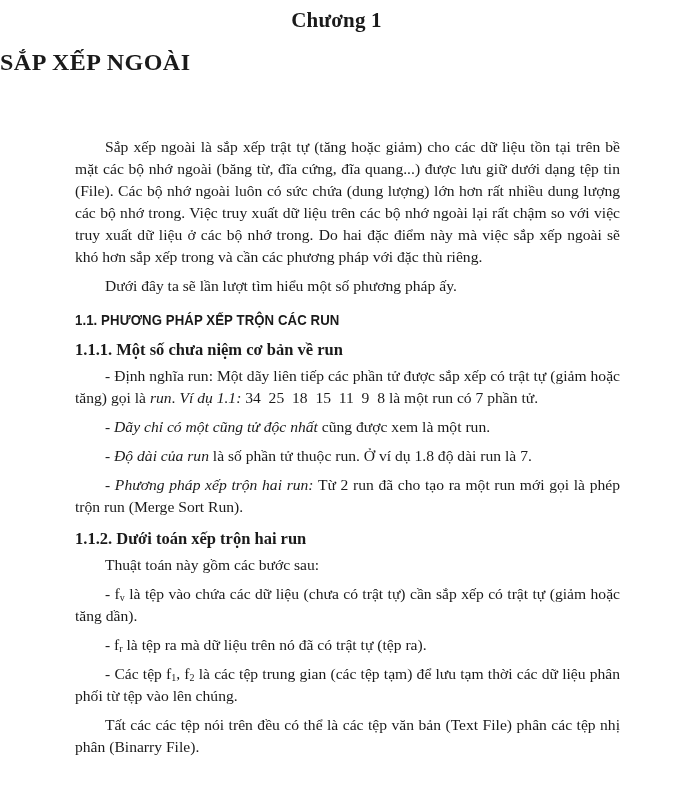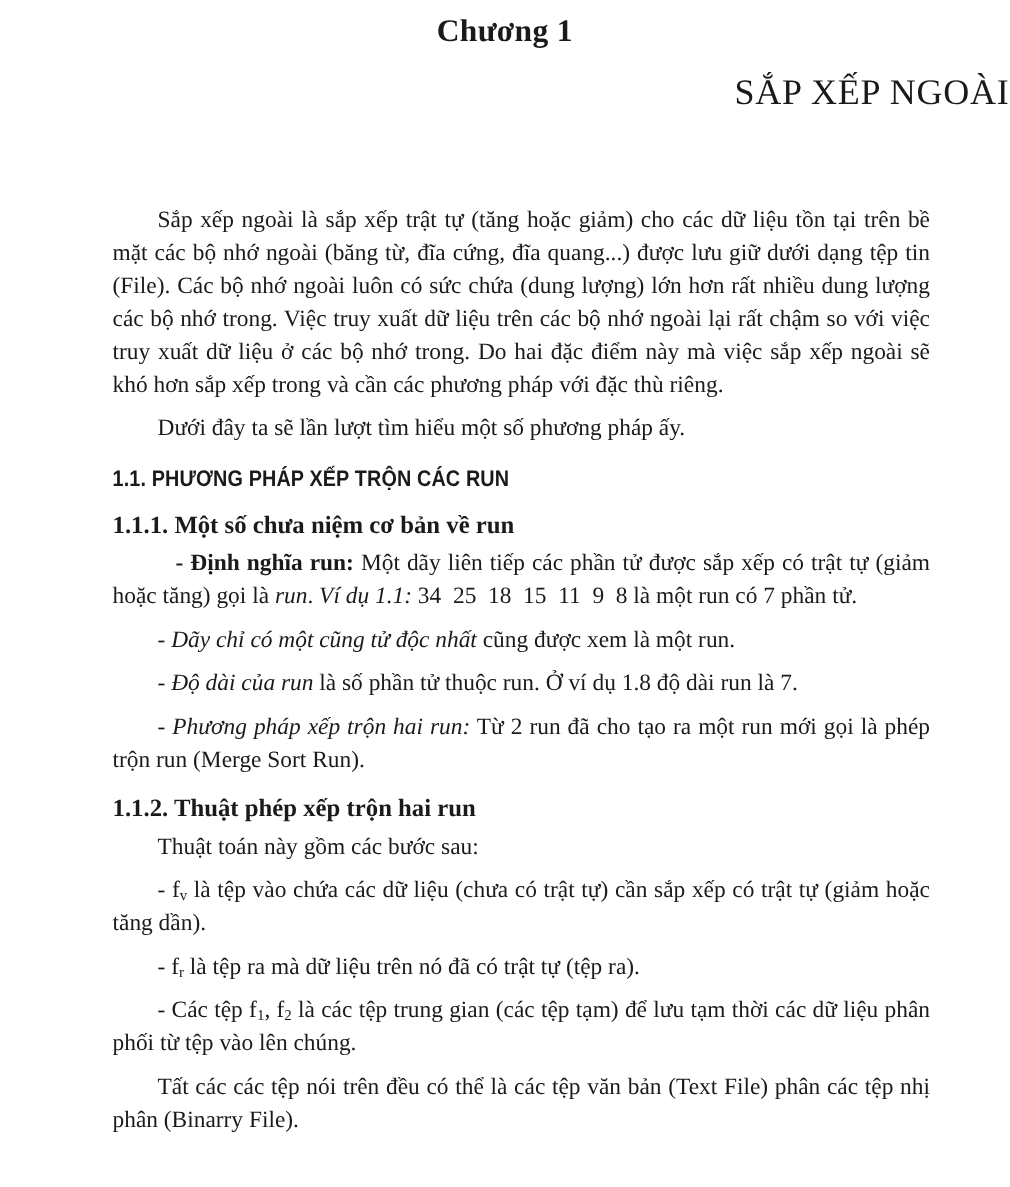--- a/index.html
+++ b/index.html
@@ -7,36 +7,36 @@
     width: 673px; height: 791px; background: #ffffff; color: #1a1a1a;
     font-family: "Liberation Serif", "DejaVu Serif", serif;
     overflow: hidden; position: relative;
   }
   .page { position: absolute; left: 0; top: 0; width: 672px; height: 791px; }
   .chapter {
     position: absolute; top: 8px; left: 0; width: 673px; text-align: center;
     font-size: 21px; font-weight: bold; letter-spacing: 0.2px;
   }
   .title {
-    position: absolute; top: 49px; left: 0; width: 673px; text-align: right;
-    font-size: 24px; font-weight: normal; letter-spacing: 0.5px;
+    position: absolute; top: 49px; left: 0; width: 673px; text-align: left;
+    font-size: 24px; font-weight: bold; letter-spacing: 0.5px;
   }
   .body {
     position: absolute; left: 75px; width: 545px;
     font-size: 15.6px; line-height: 22px; text-align: justify;
   }
   .p { margin: 0; text-indent: 30px; }
   .gap { margin-top: 7px; }
   .h2 {
     font-family: "Liberation Sans", "DejaVu Sans", sans-serif;
     font-weight: bold; font-size: 15px; transform: scaleX(0.88); transform-origin: left;
     white-space: nowrap; margin: 12px 0 0 0; letter-spacing: 0.1px;
   }
   .h3 { font-weight: bold; font-size: 16.5px; margin: 8px 0 0 0; }
-  b { font-weight: bold; margin-left: 12px; }
+  b { font-weight: normal; }
   i { font-style: italic; }
   sub { font-size: 10px; vertical-align: -2px; line-height: 0; }
 </style>
 </head>
 <body>
 
 <div class="page">
   <div class="chapter">Chương 1</div>
   <div class="title">SẮP XẾP NGOÀI</div>
 
@@ -48,21 +48,21 @@
     <div class="h3">1.1.1. Một số chưa niệm cơ bản về run</div>
 
     <p class="p" style="margin-top:4px;"><b>- Định nghĩa run:</b><span> Một dãy liên tiếp các phần tử được sắp xếp có trật tự (giảm hoặc tăng) gọi là </span><i>run</i><span>. </span><i>Ví dụ 1.1:</i><span style="white-space:pre;"> 34  25  18  15  11  9  8</span><span> là một run có 7 phần tử.</span></p>
 
     <p class="p gap"><i>- Dãy chỉ có một cũng tử độc nhất</i><span> cũng được xem là một run.</span></p>
 
     <p class="p gap"><i>- Độ dài của run</i><span> là số phần tử thuộc run. Ở ví dụ 1.8 độ dài run là 7.</span></p>
 
     <p class="p gap"><i>- Phương pháp xếp trộn hai run:</i><span> Từ 2 run đã cho tạo ra một run mới gọi là phép trộn run (Merge Sort Run).</span></p>
 
-    <div class="h3" style="margin-top:10px;">1.1.2. Thuật phép xếp trộn hai run</div>
+    <div class="h3" style="margin-top:10px;">1.1.2. Dưới toán xếp trộn hai run</div>
 
     <p class="p" style="margin-top:4px;">Thuật toán này gồm các bước sau:</p>
 
     <p class="p gap"><span>- f</span><sub>v</sub><span> là tệp vào chứa các dữ liệu (chưa có trật tự) cần sắp xếp có trật tự (giảm hoặc tăng dần).</span></p>
 
     <p class="p gap"><span>- f</span><sub>r</sub><span> là tệp ra mà dữ liệu trên nó đã có trật tự (tệp ra).</span></p>
 
     <p class="p gap"><span>- Các tệp f</span><sub>1</sub><span>, f</span><sub>2</sub><span> là các tệp trung gian (các tệp tạm) để lưu tạm thời các dữ liệu phân phối từ tệp vào lên chúng.</span></p>
 
     <p class="p gap">Tất các các tệp nói trên đều có thể là các tệp văn bản (Text File) phân các tệp nhị phân (Binarry File).</p>

